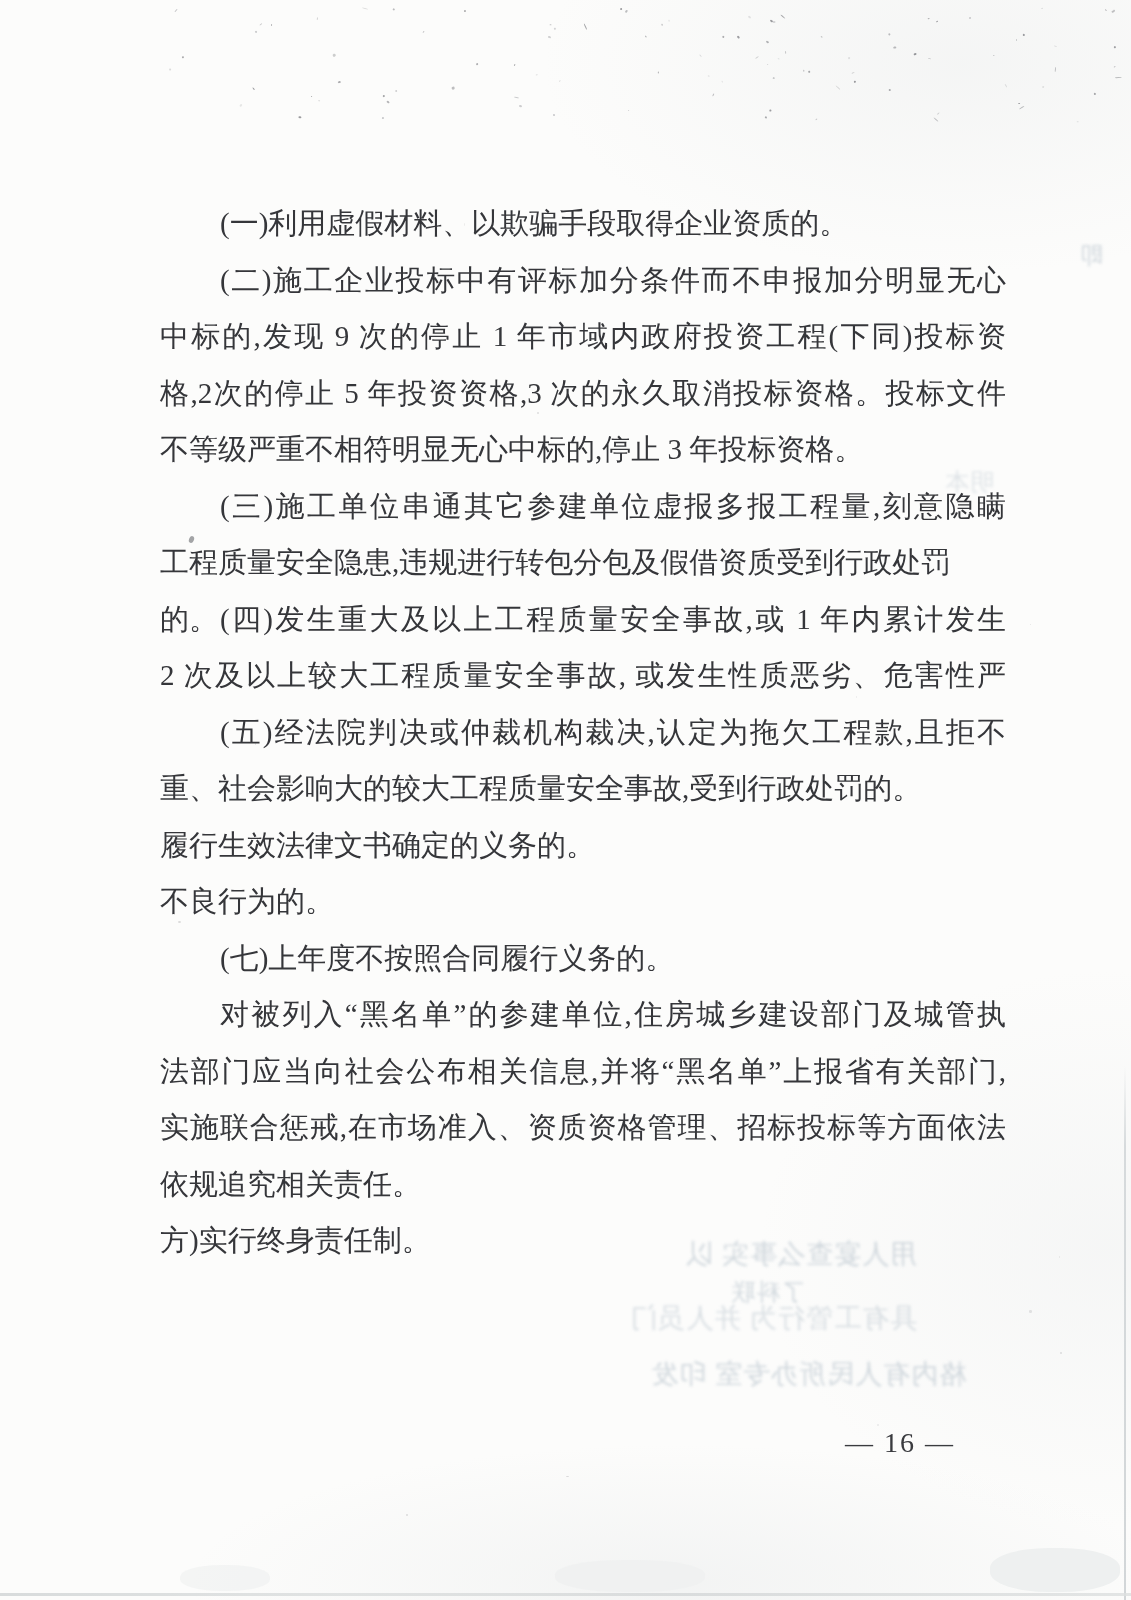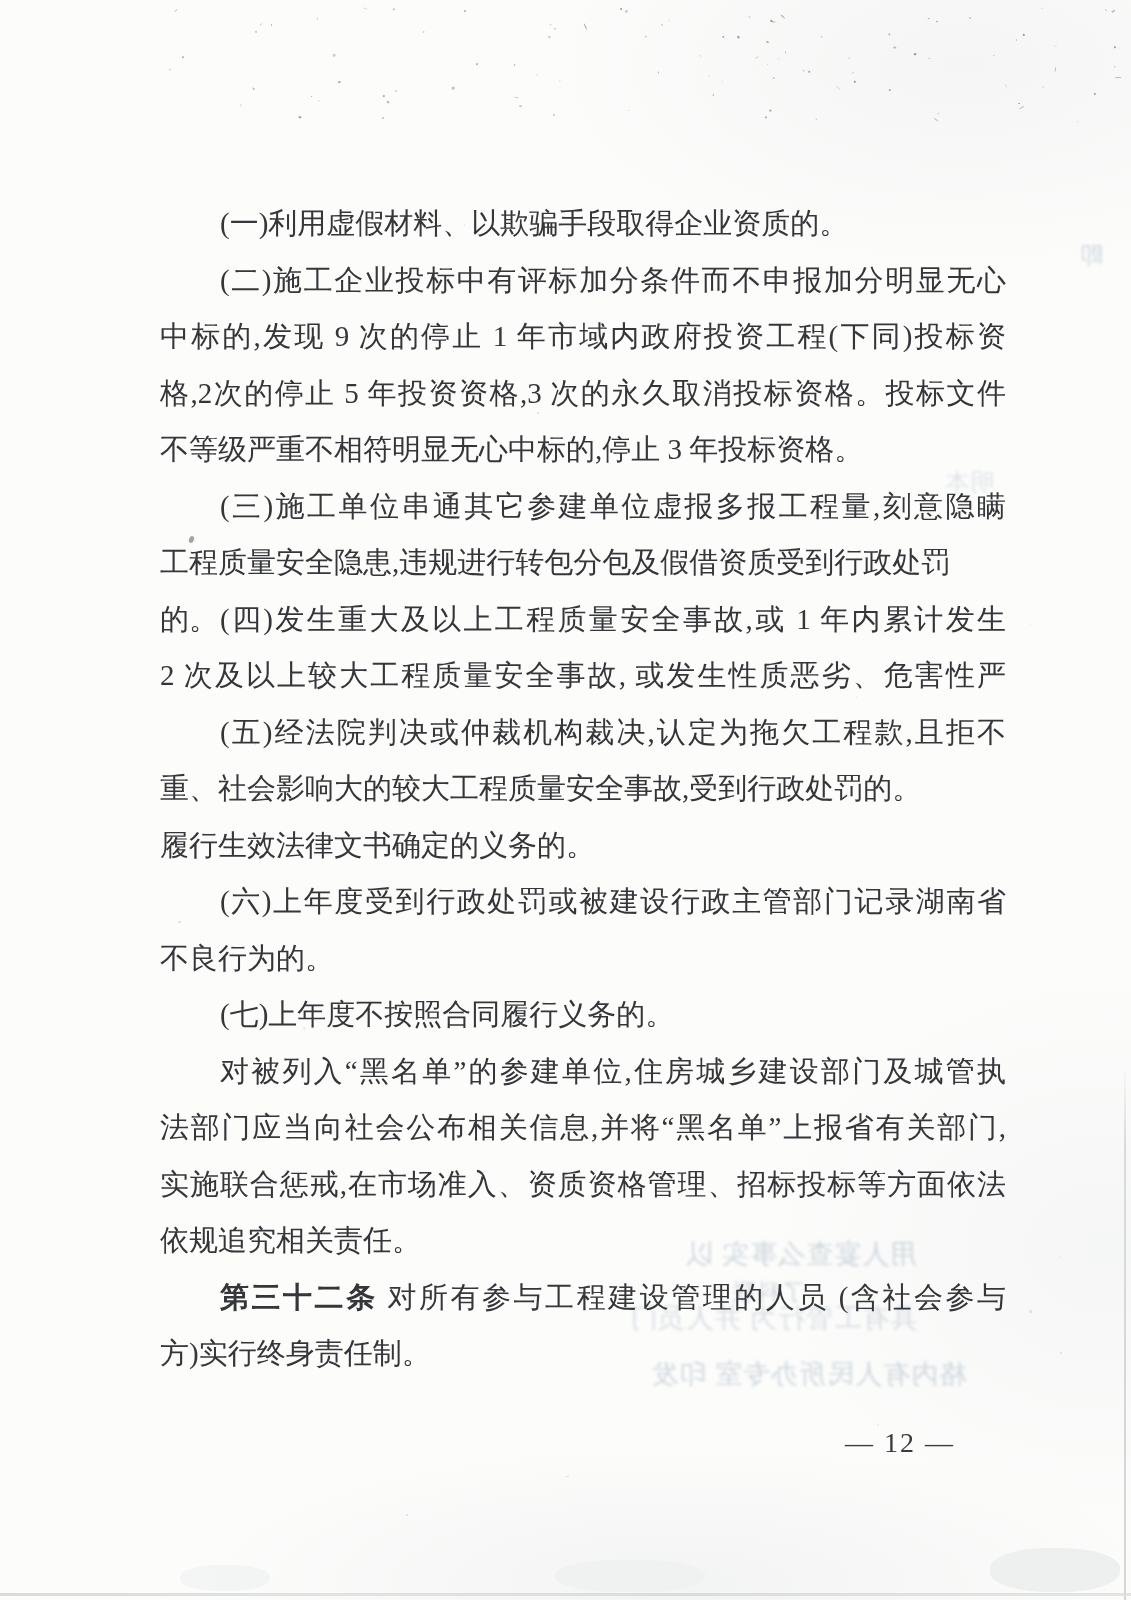--- a/index.html
+++ b/index.html
@@ -183,26 +183,24 @@
     <div class="line j">中标的,发现 9 次的停止 1 年市域内政府投资工程(下同)投标资</div>
     <div class="line j">格,2次的停止 5 年投资资格,3 次的永久取消投标资格。投标文件</div>
     <div class="line">不等级严重不相符明显无心中标的,停止 3 年投标资格。</div>
     <div class="line in j">(三)施工单位串通其它参建单位虚报多报工程量,刻意隐瞒</div>
     <div class="line">工程质量安全隐患,违规进行转包分包及假借资质受到行政处罚的。</div>
     <div class="line in j">(四)发生重大及以上工程质量安全事故,或 1 年内累计发生</div>
     <div class="line j">2 次及以上较大工程质量安全事故, 或发生性质恶劣、危害性严</div>
     <div class="line in j">(五)经法院判决或仲裁机构裁决,认定为拖欠工程款,且拒不</div>
     <div class="line">重、社会影响大的较大工程质量安全事故,受到行政处罚的。</div>
     <div class="line">履行生效法律文书确定的义务的。</div>
-    <div class="line in j">(六)上年度受到行政处罚或被建设行政主管部门记录湖南省</div>
     <div class="line">不良行为的。</div>
     <div class="line in">(七)上年度不按照合同履行义务的。</div>
     <div class="line in j">对被列入“黑名单”的参建单位,住房城乡建设部门及城管执</div>
     <div class="line j">法部门应当向社会公布相关信息,并将“黑名单”上报省有关部门,</div>
     <div class="line j">实施联合惩戒,在市场准入、资质资格管理、招标投标等方面依法</div>
     <div class="line">依规追究相关责任。</div>
-    <div class="line in j"><span class="bhead">第三十二条</span><span> 对所有参与工程建设管理的人员 (含社会参与</span></div>
     <div class="line">方)实行终身责任制。</div>
   </div>
 
-  <div class="pagenum">— 12 —</div>
+  <div class="pagenum">— 16 —</div>
 
 </div>
 
 </body></html>

